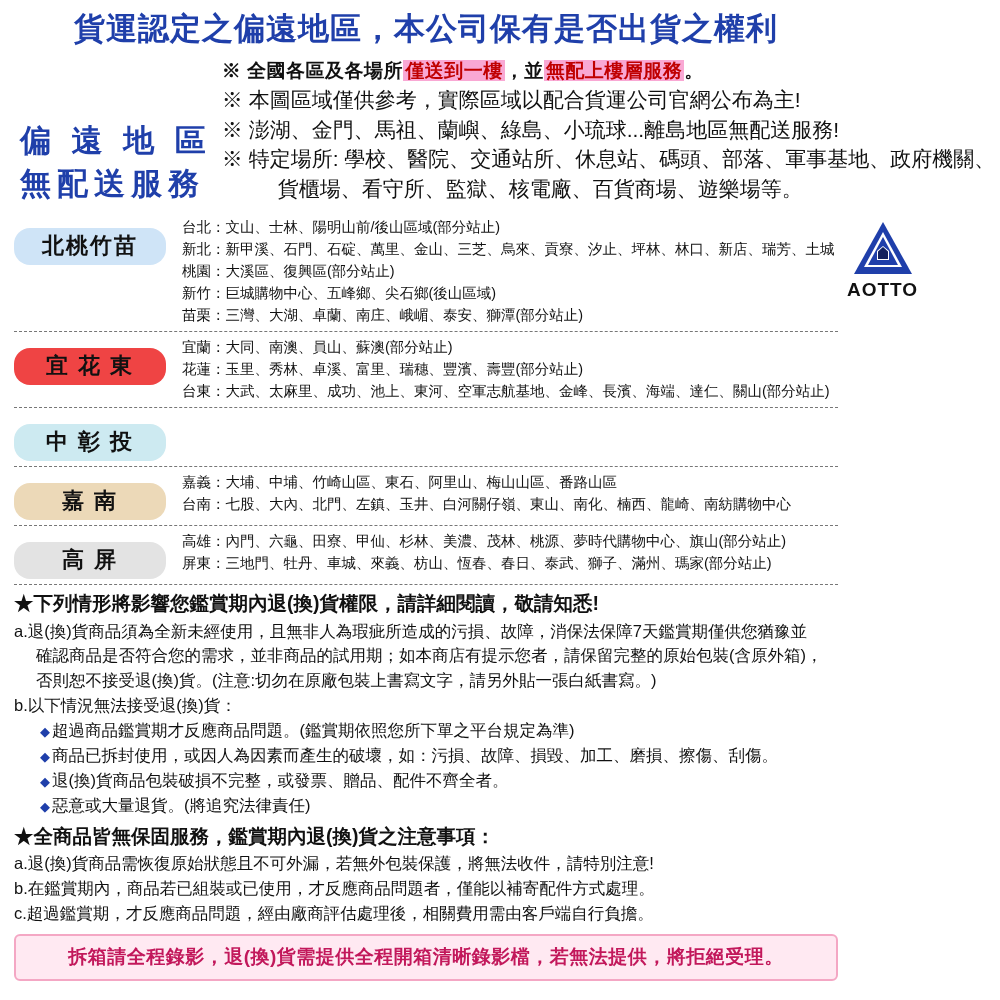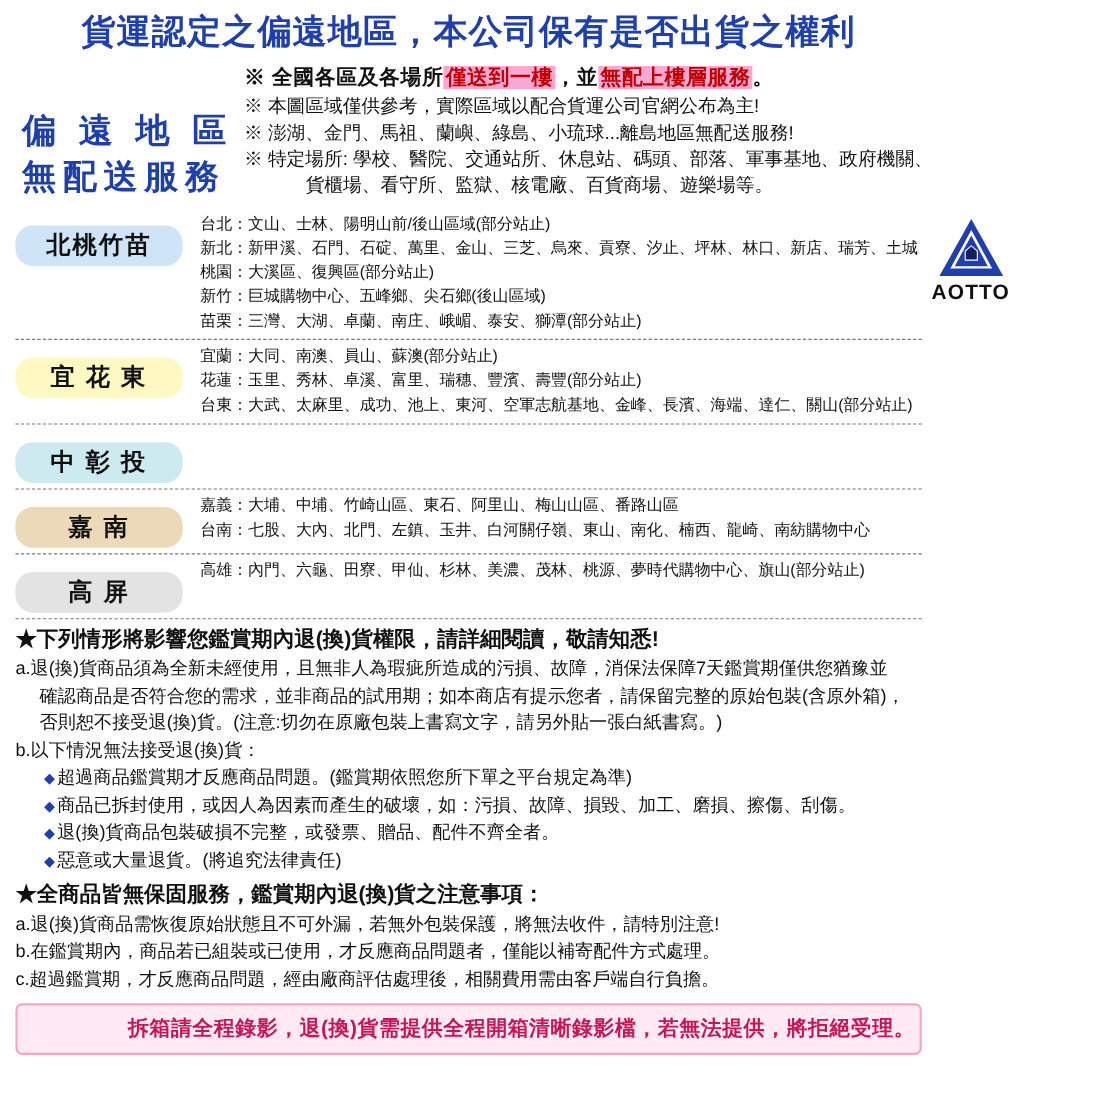--- a/index.html
+++ b/index.html
@@ -46,21 +46,21 @@
     white-space: nowrap;
     padding-left: 6px;
     padding-top: 2px;
   }
   .notes {
     flex: 1;
     padding-left: 10px;
     padding-top: 4px;
   }
   .note {
-    font-size: 17px;
+    font-size: 21px;
     line-height: 1.42;
     color: #111;
     white-space: nowrap;
   }
   .note.big {
     font-size: 19px;
     font-weight: bold;
     letter-spacing: .5px;
   }
   .hl-yellow {
@@ -89,21 +89,21 @@
     text-align: center;
     font-size: 22px;
     font-weight: bold;
     color: #111;
     border-radius: 16px;
     padding: 3px 0 4px 0;
     letter-spacing: 2px;
     margin-top: 12px;
   }
   .badge-blue   { background: #cfe4f7; }
-  .badge-peach  { background: #fef9c3; }
+  .badge-peach  { background: #ef4444; }
   .badge-cyan   { background: #cdeaf1; }
   .badge-tan    { background: #ecd9b8; }
   .badge-gray   { background: #e3e3e3; }
 
   .region-lines {
     flex: 1;
     padding-left: 16px;
   }
   .region-line {
     font-size: 14.5px;
@@ -155,21 +155,21 @@
     padding-left: 26px;
   }
   .bullet-line .dia { color: #1f3faa; font-size: 13px; margin-right: 2px; }
 
   
   .footer-banner {
     margin-top: 9px;
     background: #ffe9f2;
     border: 2px solid #f4a7c4;
     border-radius: 6px;
-    text-align: right;
+    text-align: center;
     color: #c2185b;
     font-weight: bold;
     font-size: 19px;
     padding: 8px 4px 9px 4px;
     letter-spacing: .5px;
   }
 </style>
 </head>
 <body>
 
@@ -234,20 +234,21 @@
       <div class="region-lines">
         <div class="region-line">嘉義：大埔、中埔、竹崎山區、東石、阿里山、梅山山區、番路山區</div>
         <div class="region-line">台南：七股、大內、北門、左鎮、玉井、白河關仔嶺、東山、南化、楠西、龍崎、南紡購物中心</div>
       </div>
     </div>
 
     <div class="region-row">
       <div class="region-badge badge-gray">高 屏</div>
       <div class="region-lines">
         <div class="region-line">高雄：內門、六龜、田寮、甲仙、杉林、美濃、茂林、桃源、夢時代購物中心、旗山(部分站止)</div>
+        <div class="region-line">屏東：三地門、牡丹、車城、來義、枋山、恆春、春日、泰武、獅子、滿州、瑪家(部分站止)</div>
       </div>
     </div>
 
   </div>
 
   <div class="terms">
     <div class="terms-heading">★下列情形將影響您鑑賞期內退(換)貨權限，請詳細閱讀，敬請知悉!</div>
     <div class="term-line">a.退(換)貨商品須為全新未經使用，且無非人為瑕疵所造成的污損、故障，消保法保障7天鑑賞期僅供您猶豫並</div>
     <div class="term-line indent">確認商品是否符合您的需求，並非商品的試用期；如本商店有提示您者，請保留完整的原始包裝(含原外箱)，</div>
     <div class="term-line indent">否則恕不接受退(換)貨。(注意:切勿在原廠包裝上書寫文字，請另外貼一張白紙書寫。)</div>

